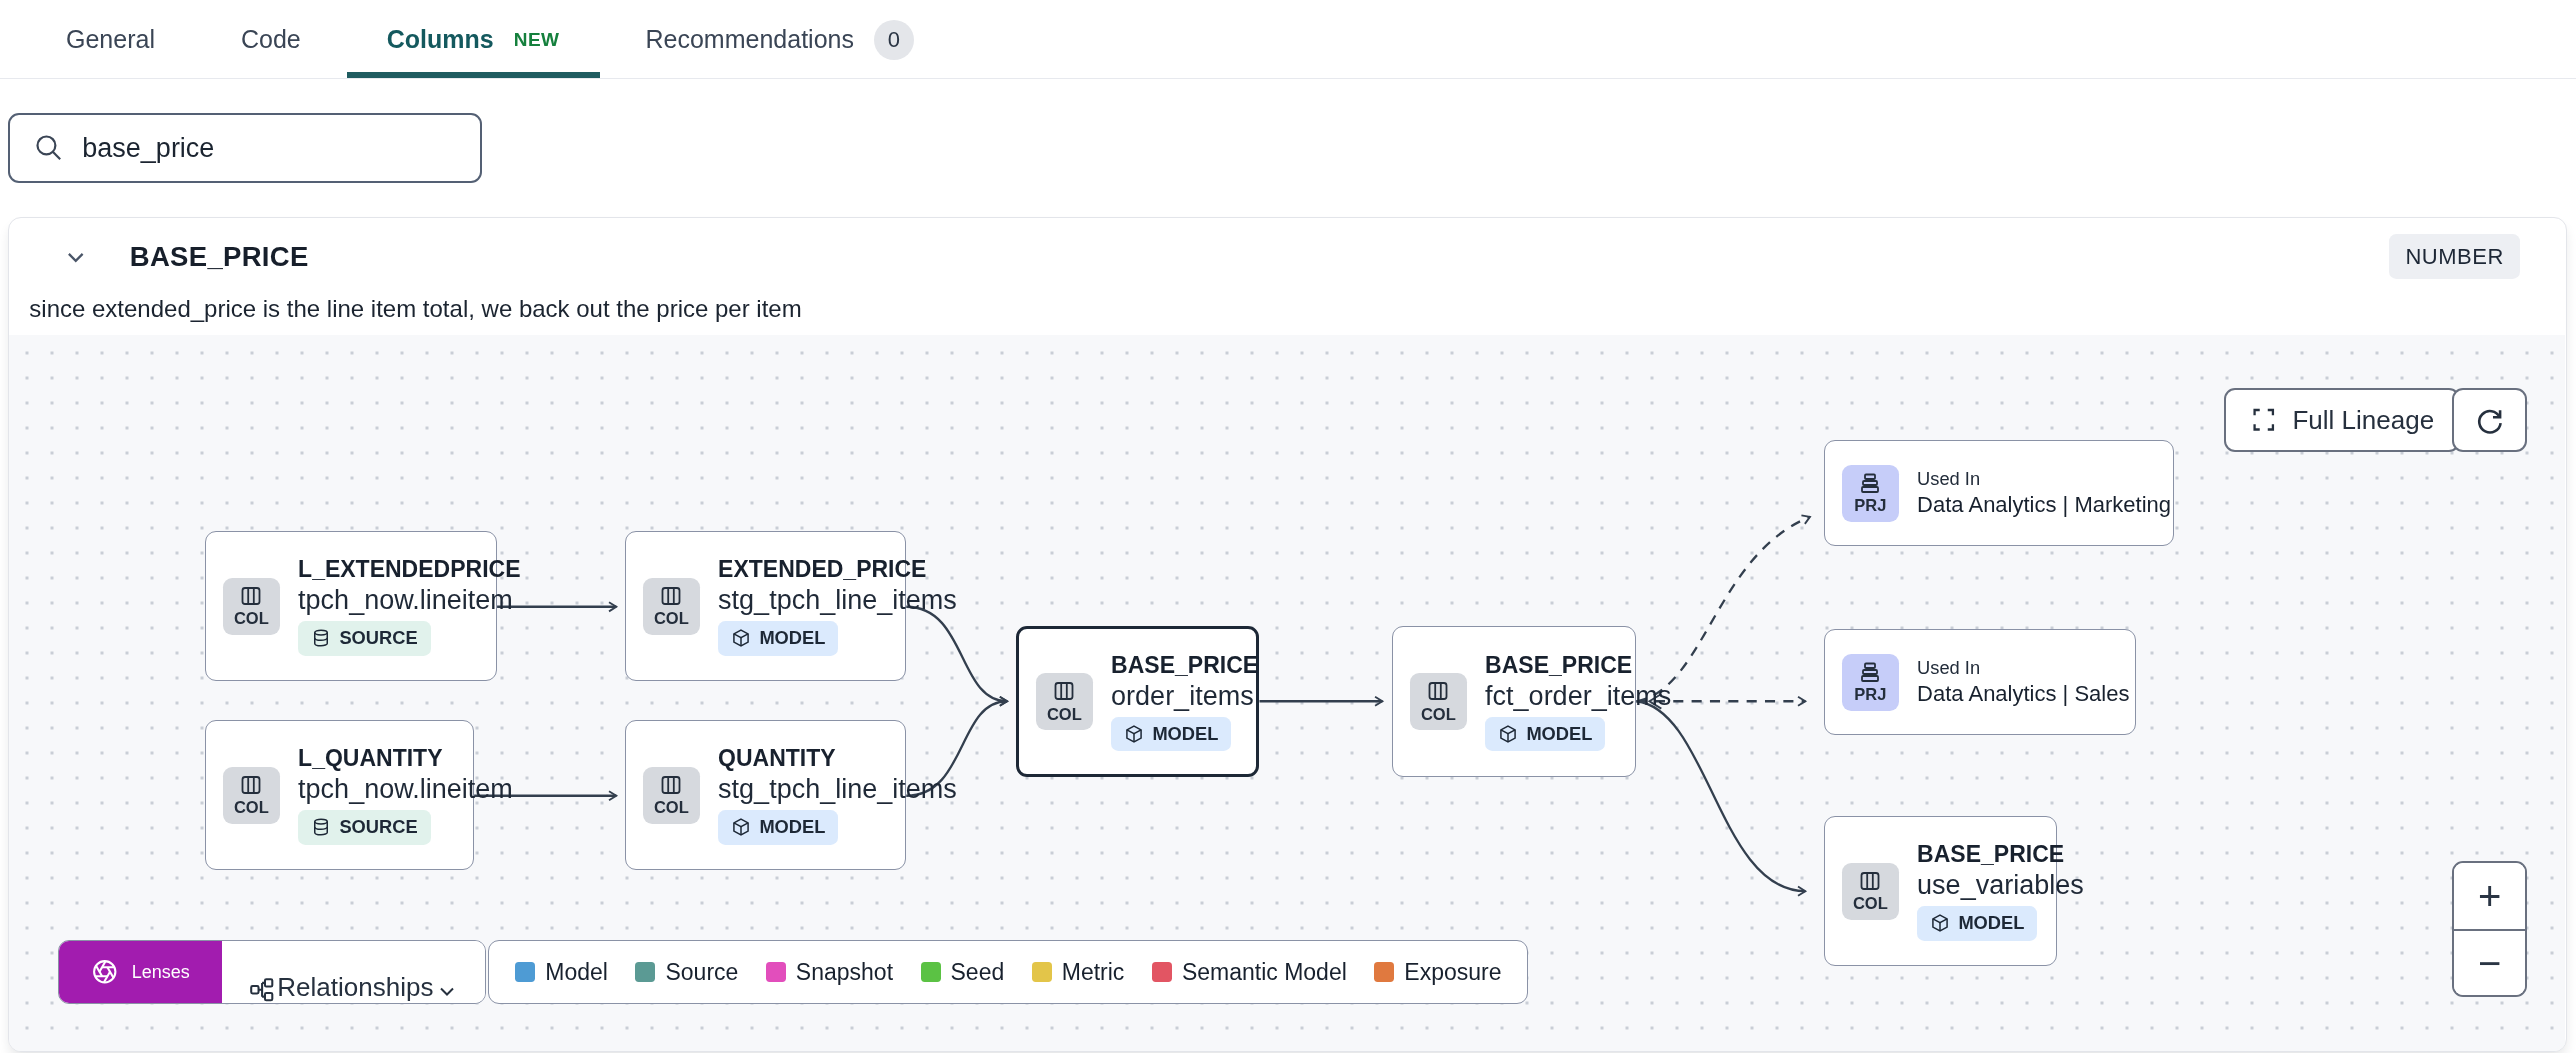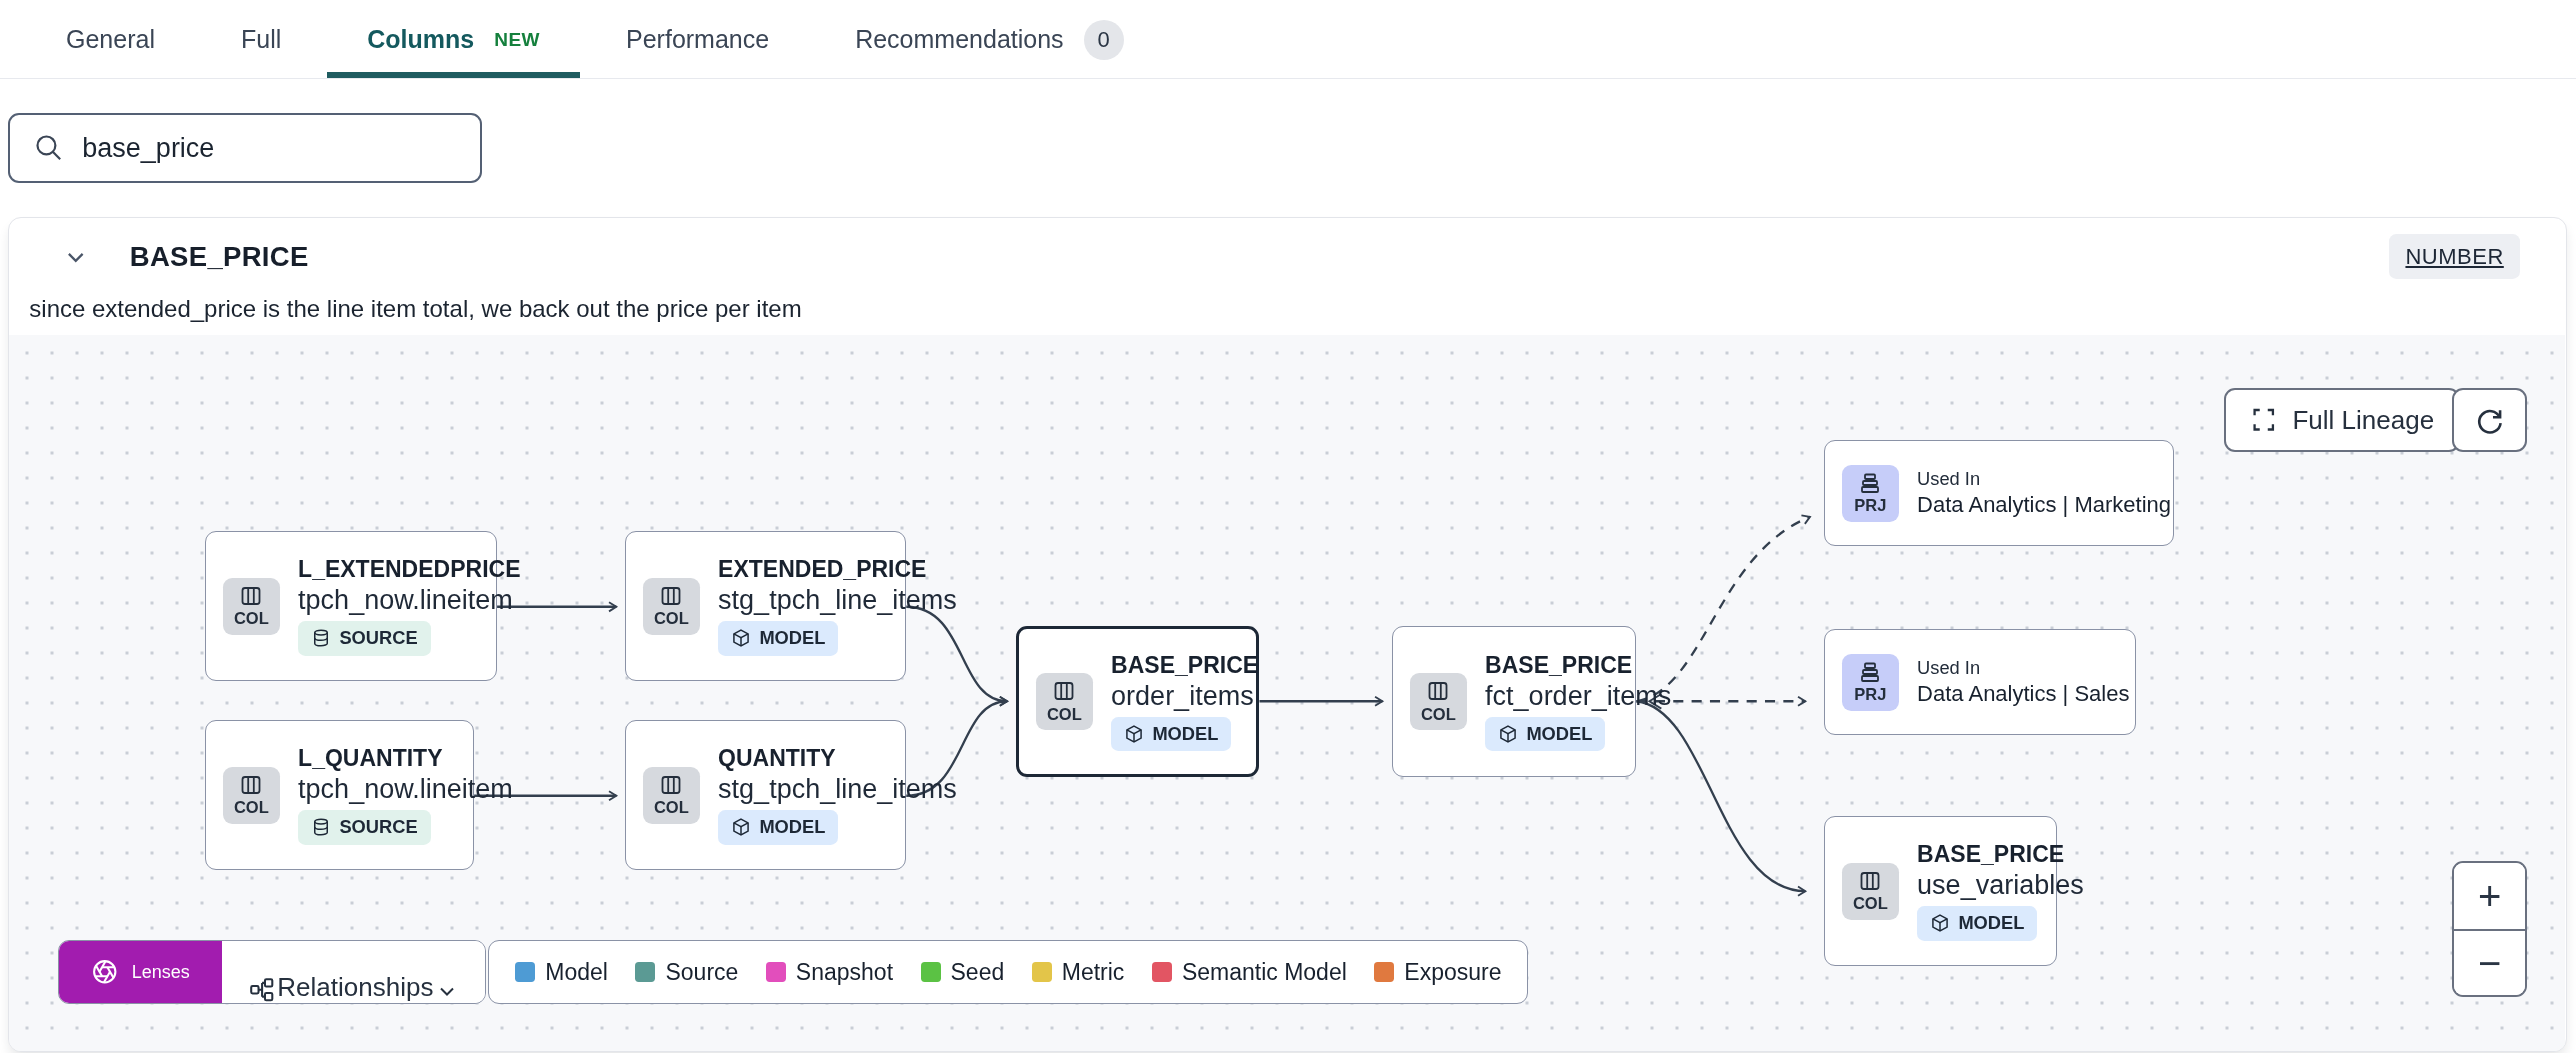--- a/index.html
+++ b/index.html
@@ -16,21 +16,21 @@
   
   .search-wrap { position:absolute; left:8.3px; top:113px; width:474px; height:70px; }
   .search-wrap svg { position:absolute; left:24px; top:18.3px; }
   .search-input { width:100%; height:100%; border:2.3px solid #546074; border-radius:11px; font-size:27px; font-family:"Liberation Sans",sans-serif; color:#1b2430; padding:0 22px 0 72px; outline:none; background:#fff; }
 
   
   .card { position:absolute; left:8.3px; top:217px; width:2559px; height:835px; border:1.8px solid #e3e5ea; border-radius:13px; background:#ffffff; overflow:hidden; box-shadow:0 7.3px 13px -3.7px rgba(25,32,44,.14); }
   .card-header { display:flex; align-items:center; height:64px; padding:13px 46px 0 53px; }
   .card-header .chevron { margin-right:40px; cursor:pointer; display:flex; }
   .col-name { font-size:27.5px; font-weight:700; letter-spacing:0.3px; color:#171f2b; }
-  .type-badge { margin-left:auto; background:#edeff3; border-radius:7.3px; padding:9.2px 16.5px; font-size:22px; color:#1d2736; letter-spacing:0.5px;text-decoration:underline; }
+  .type-badge { margin-left:auto; background:#edeff3; border-radius:7.3px; padding:9.2px 16.5px; font-size:22px; color:#1d2736; letter-spacing:0.5px; }
   .card-desc { padding:13px 22px 16.5px 20px; font-size:24px; color:#1b2430; }
 
   
   .canvas { position:absolute; left:0; top:117px; width:2556px; height:716px; background-color:#f7f8fa;
             background-image:radial-gradient(circle, #c9ced6 1.8px, transparent 1.8px);
             background-size:25px 25px; background-position:5.5px 5.5px; }
   .edges { position:absolute; left:0; top:0; width:100%; height:100%; }
 
   
   .node { position:absolute; background:#ffffff; border:1.8px solid #8a92a6; border-radius:11px; display:flex; align-items:center; padding:0 14.7px 0 16.5px; cursor:pointer; }
@@ -66,29 +66,26 @@
   svg.icon { display:block; }
 </style>
 </head>
 <body>
 
 <div class="tabbar">
   <div class="tab">
       <span>General</span>
     </div>
   <div class="tab">
-      <span>Full</span>
+      <span>Code</span>
     </div>
   <div class="tab active">
     <span>Columns</span>
     <span class="new-badge">NEW</span>
   </div>
-  <div class="tab">
-      <span>Performance</span>
-    </div>
   <div class="tab">
     <span>Recommendations</span>
     <span class="count-badge">0</span>
   </div>
 </div>
 
 <div class="search-wrap">
   <svg class="icon" width="33" height="33" viewBox="0 0 24 24" fill="none" stroke="#3a4555" stroke-width="1.6">
       <circle cx="10.5" cy="10.5" r="6.5"></circle>
       <line x1="15.3" y1="15.3" x2="20.5" y2="20.5"></line>

